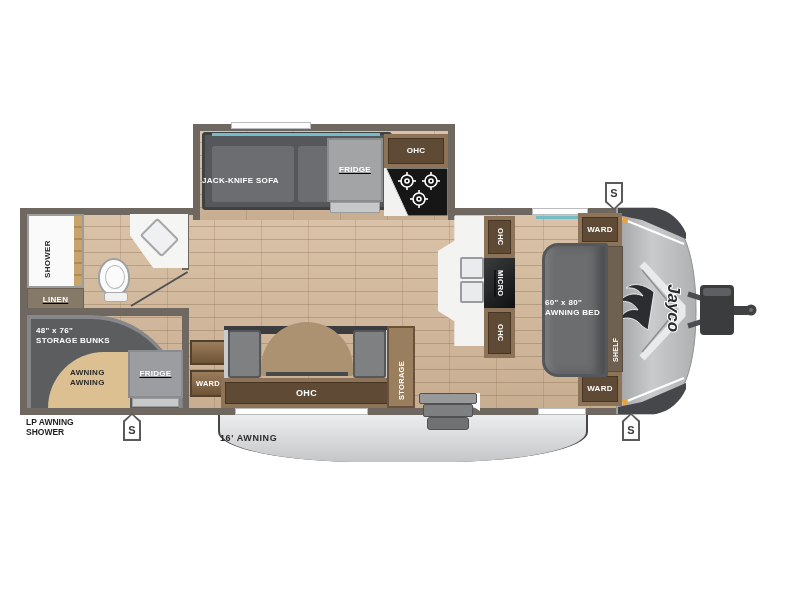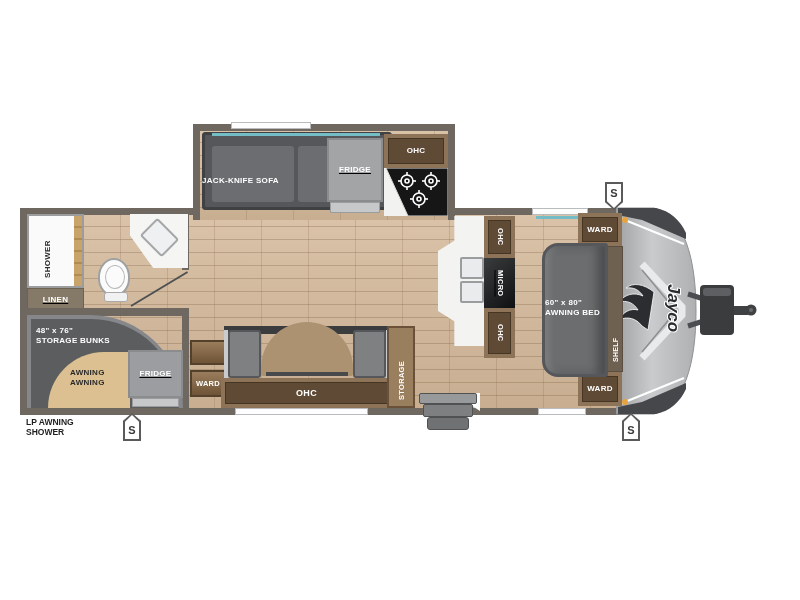--- a/index.html
+++ b/index.html
@@ -39,20 +39,26 @@
   .spk.up .outer,.spk.up .inner{clip-path:polygon(50% 0,100% 28%,100% 100%,0 100%,0 28%);}
   .spk.down .inner{padding-bottom:6px;box-sizing:border-box;}
   .spk.up .inner{padding-top:6px;box-sizing:border-box;}
 </style>
 </head>
 <body>
 
 <div id="plan">
 
 
+  <div class="abs" style="left:218px;top:415px;width:370px;height:47px;
+       background:linear-gradient(180deg,#ecedee 0%,#d7d8da 55%,#c4c6c8 100%);
+       border-left:2px solid #44464a;border-right:2px solid #44464a;
+       border-radius:0 0 40% 40% / 0 0 30px 30px;box-sizing:border-box;">
+    <div class="lbl dk" style="position:absolute;left:0;right:0;top:18px;font-size:9px;letter-spacing:.6px;">16' AWNING</div>
+  </div>
 
   <div class="abs wood wall" style="left:20px;top:208px;width:612px;height:207px;"></div>
 
   <div class="abs wood" style="left:193px;top:124px;width:262px;height:96px;
        border:7px solid #6e6861;border-bottom:none;box-sizing:border-box;"></div>
 
   <div class="abs win" style="left:231px;top:122px;width:80px;height:7px;"></div>
 
   <div class="abs" style="left:202px;top:132px;width:190px;height:78px;background:#55575a;
        border-radius:4px;box-shadow:inset 0 0 0 3px #3f4143;">

